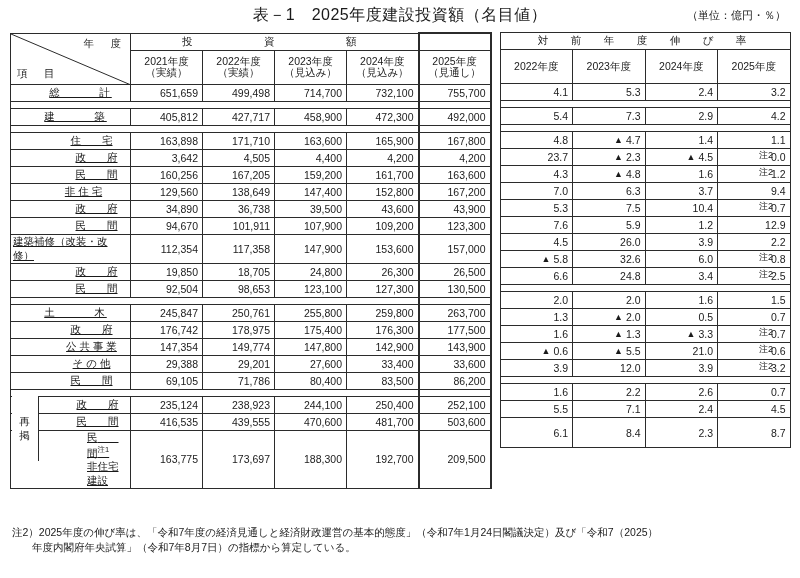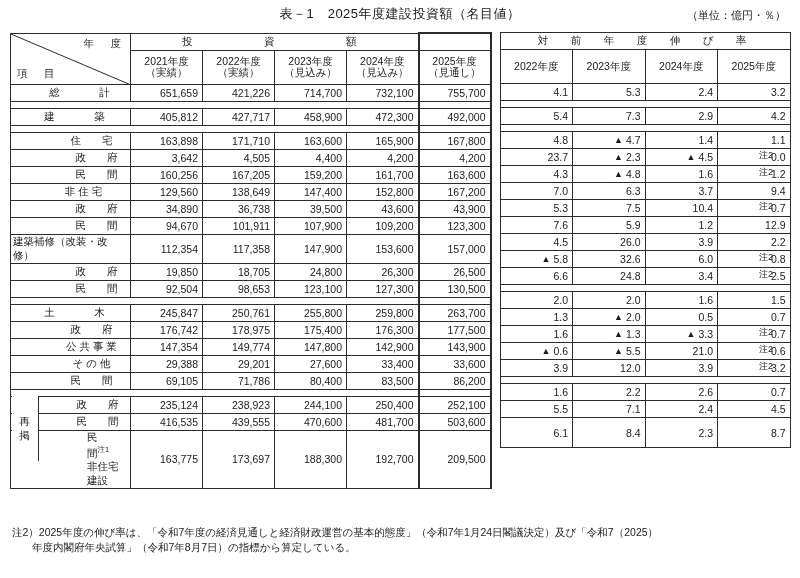--- a/index.html
+++ b/index.html
@@ -8,21 +8,21 @@
     background:#ffffff;
     font-family:"Liberation Sans","DejaVu Sans",sans-serif;
     color:#1a1a1a;
     position:relative;
     overflow:hidden;
   }
   .page{position:relative;width:800px;height:578px;}
 
   .title{
     position:absolute;left:0;top:5px;width:800px;text-align:center;
-    font-size:13px;letter-spacing:.5px;
+    font-size:16px;letter-spacing:.5px;
   }
   .unit{
     position:absolute;right:14px;top:8px;font-size:11px;
   }
 
   
   .tables{
     position:absolute;left:10px;top:32px;
     display:flex;align-items:flex-start;
   }
@@ -30,21 +30,21 @@
   td,th{
     border:1px solid #2b2b2b;
     font-size:10.5px;
     font-weight:normal;
     padding:0 4px;
     height:17px;
     box-sizing:border-box;
     background:#fff;
   }
   .num{text-align:right;font-size:10.5px;}
-  .lbl{text-align:center;}
+  .lbl{text-align:center;text-decoration:underline;}
   .hd{text-align:center;font-size:10.5px;line-height:1.05;}
 
   
   .tbl-left{width:480px;}
   .tbl-left col.c0{width:120px;}
   .tbl-left col.cN{width:72px;}
 
   
   .tbl-right{width:290px;margin-left:8px;}
   .tbl-right col.cN{width:72.5px;}
@@ -121,21 +121,21 @@
           <tr>
             <td class="hd" style="height:34px">2021年度<br>（実績）</td>
             <td class="hd" style="height:34px">2022年度<br>（実績）</td>
             <td class="hd" style="height:34px">2023年度<br>（見込み）</td>
             <td class="hd" style="height:34px">2024年度<br>（見込み）</td>
             <td class="hd thick-left thick-right" style="height:34px">2025年度<br>（見通し）</td>
           </tr>
           <tr>
             <td class="lbl" style="padding-left:24px;letter-spacing:2px;">総　　　計</td>
             <td class="num" style="">651,659</td>
-            <td class="num" style="">421,226</td>
+            <td class="num" style="">499,498</td>
             <td class="num" style="">714,700</td>
             <td class="num" style="">732,100</td>
             <td class="num thick-left thick-right" style="">755,700</td>
           </tr>
           <tr class="spacer-row">
             <td class="keepL"></td>
             <td></td>
             <td></td>
             <td></td>
             <td></td>

